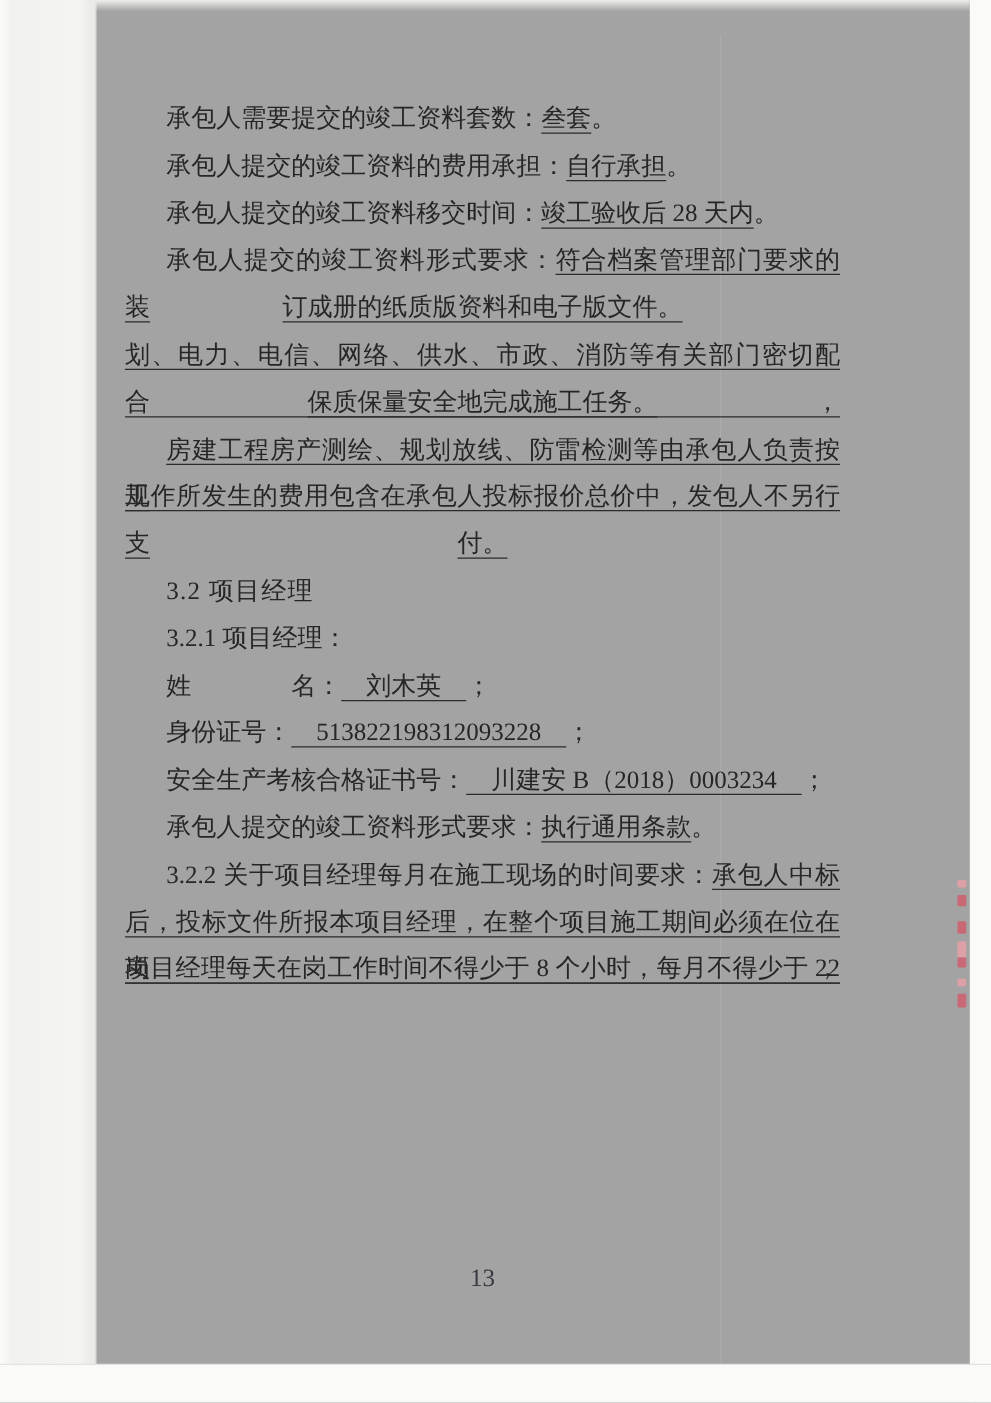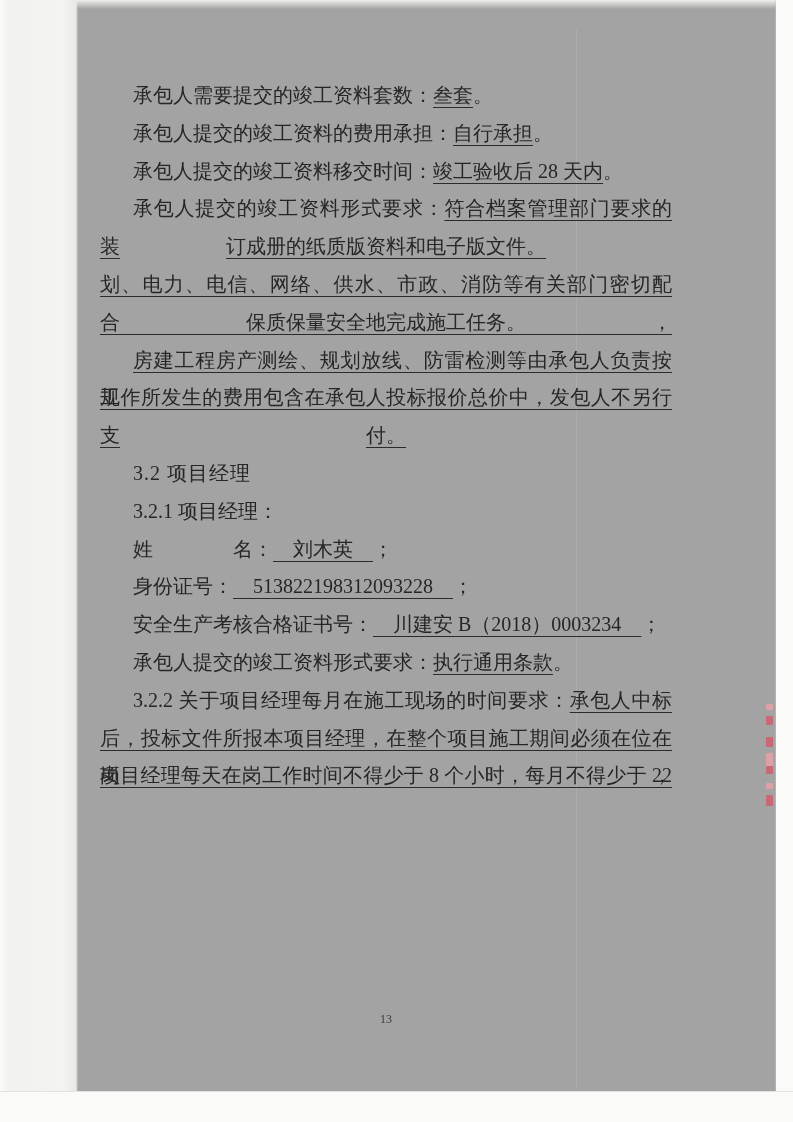--- a/index.html
+++ b/index.html
@@ -52,21 +52,21 @@
   .jfull{text-align:justify;text-align-last:justify;}
   .bold{font-weight:normal;letter-spacing:1px;}
   .u{
     text-decoration:underline;
     text-underline-offset:5px;
     text-decoration-thickness:1.4px;
     text-decoration-color:#2b2b2b;
   }
   .page-number{
     position:absolute;left:100px;top:1012px;width:572px;
-    text-align:center;font-size:12px;color:#3a3a44;
+    text-align:center;font-size:20px;color:#3a3a44;
   }
 </style>
 </head>
 <body>
 
 <div class="scan">
   <div class="band-top"></div>
   <div class="band-left"></div>
   <div class="right-strip"></div>
   <div class="page-edge-right"></div>

